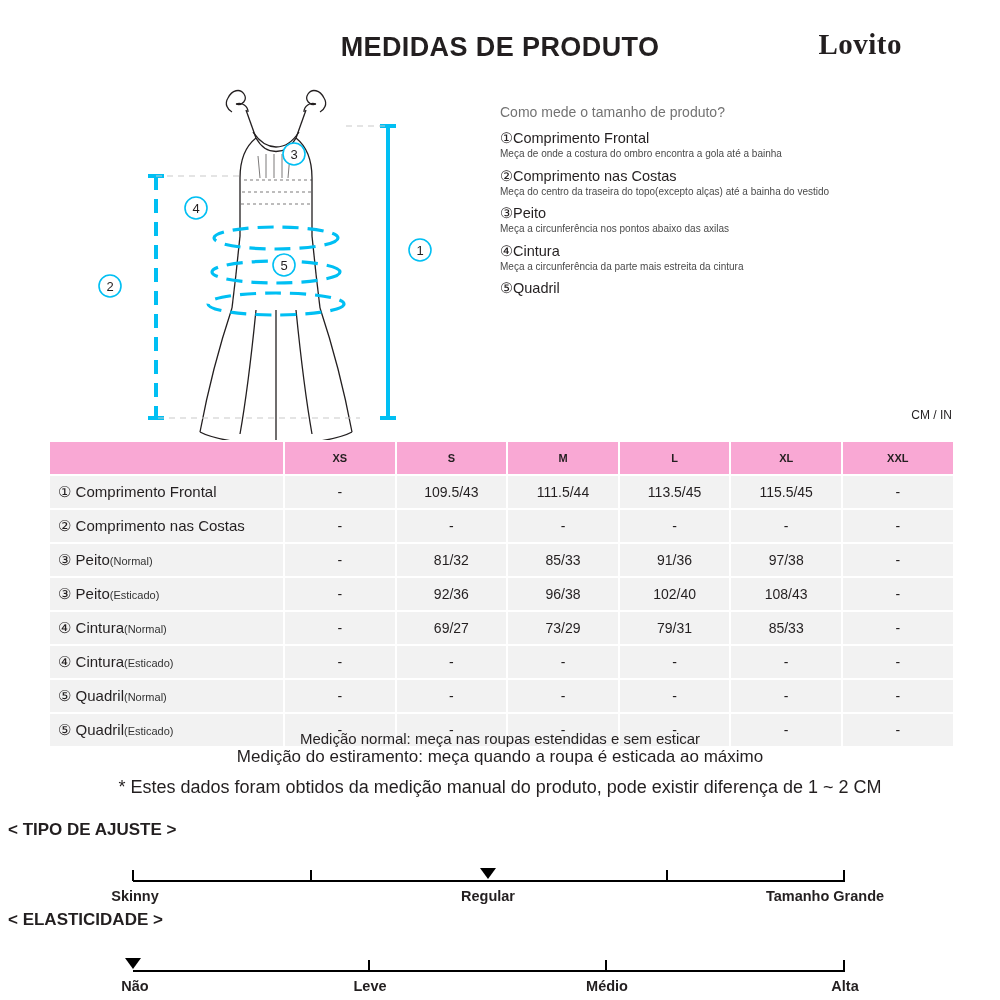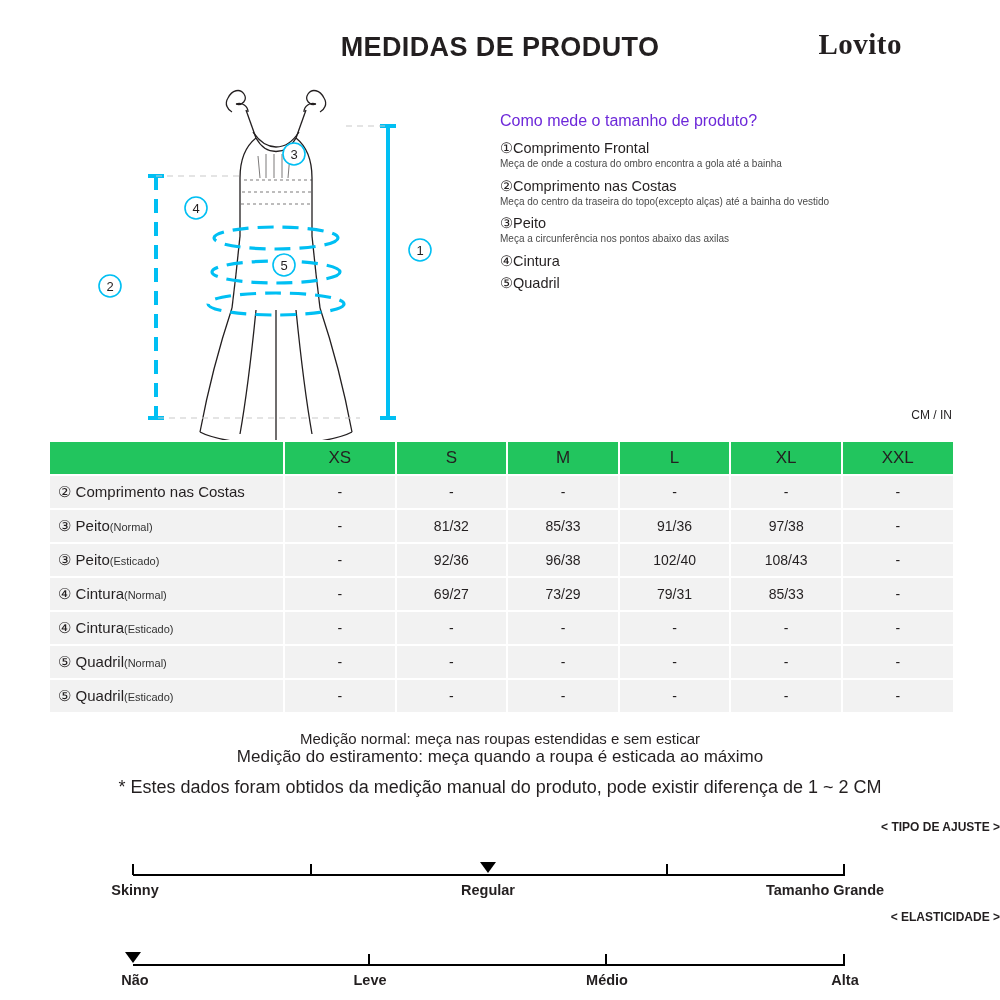--- a/index.html
+++ b/index.html
@@ -59,24 +59,24 @@
   }
 
   
   .desc {
     position: absolute;
     left: 500px;
     top: 100px;
     width: 450px;
   }
   .desc h2 {
-    font-size: 16px;
+    font-size: 14px;
     font-weight: normal;
-    margin: 12px 0 10px 0;
-    color: #6d28d9;
+    margin: 4px 0 10px 0;
+    color: #737373;
   }
   .desc .item-title {
     font-size: 14.5px;
     margin: 6px 0 1px 0;
     color: #231f20;
   }
   .desc .item-text {
     font-size: 10px;
     color: #4a4a4a;
     line-height: 1.45;
@@ -106,23 +106,23 @@
   }
   table.size-table td, table.size-table th {
     border: 2px solid #ffffff;
     height: 30px;
     font-size: 14px;
     text-align: center;
     font-weight: normal;
     color: #231f20;
   }
   table.size-table th {
-    background: #22c55e;
-    font-weight: normal;
-    font-size: 17px;
+    background: #f9a8d4;
+    font-weight: bold;
+    font-size: 11px;
   }
   table.size-table td.rowhead {
     background: #f2f2f2;
     text-align: left;
     padding-left: 8px;
     font-size: 15px;
   }
   table.size-table td.val {
     background: #f2f2f2;
   }
@@ -150,23 +150,23 @@
     font-size: 17px;
     margin-bottom: 10px;
   }
   .note3 {
     font-size: 18px;
   }
 
   
   .scale-block { position: absolute; left: 0; width: 1000px; }
   .scale-title {
-    text-align: right;
+    text-align: left;
     font-weight: bold;
-    font-size: 12px;
+    font-size: 17px;
     padding-left: 8px;
   }
   .scale-line {
     position: absolute;
     height: 2px;
     background: #000;
   }
   .tick {
     position: absolute;
     width: 2px;
@@ -294,20 +294,21 @@
     <div>
       <div class="item-title">②Comprimento nas Costas</div>
       <p class="item-text">Meça do centro da traseira do topo(excepto alças) até a bainha do vestido</p>
     </div>
     <div>
       <div class="item-title">③Peito</div>
       <p class="item-text">Meça a circunferência nos pontos abaixo das axilas</p>
     </div>
     <div>
       <div class="item-title">④Cintura</div>
+      <p class="item-text">Meça a circunferência da parte mais estreita da cintura</p>
     </div>
     <div>
       <div class="item-title">⑤Quadril</div>
     </div>
   </div>
 
   <div class="cmin">CM / IN</div>
 
   <div class="table-wrap">
     <table class="size-table">
@@ -325,20 +326,29 @@
           <th></th>
           <th>XS</th>
           <th>S</th>
           <th>M</th>
           <th>L</th>
           <th>XL</th>
           <th>XXL</th>
         </tr>
       </thead>
       <tbody>
+        <tr>
+          <td class="rowhead"><span>① Comprimento Frontal</span><span class="sub"></span></td>
+          <td class="val">-</td>
+          <td class="val">109.5/43</td>
+          <td class="val">111.5/44</td>
+          <td class="val">113.5/45</td>
+          <td class="val">115.5/45</td>
+          <td class="val">-</td>
+        </tr>
         <tr>
           <td class="rowhead"><span>② Comprimento nas Costas</span><span class="sub"></span></td>
           <td class="val">-</td>
           <td class="val">-</td>
           <td class="val">-</td>
           <td class="val">-</td>
           <td class="val">-</td>
           <td class="val">-</td>
         </tr>
         <tr>

